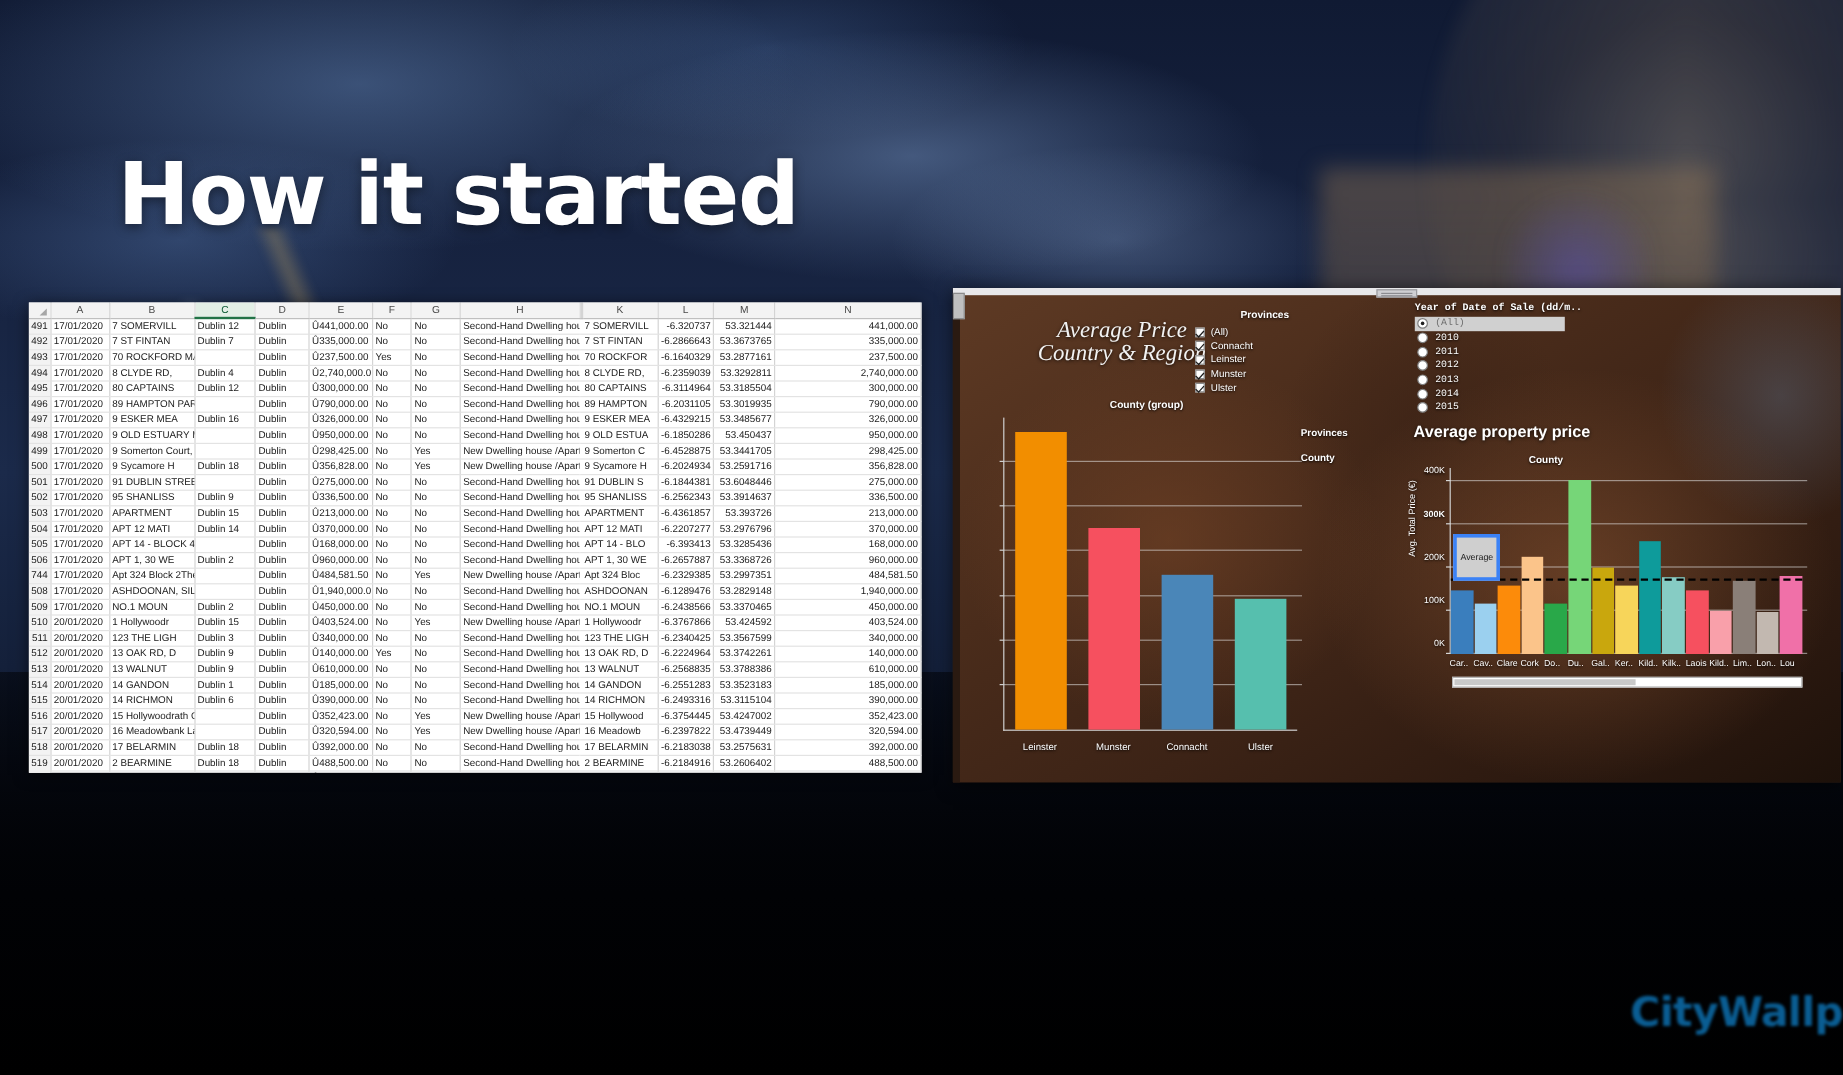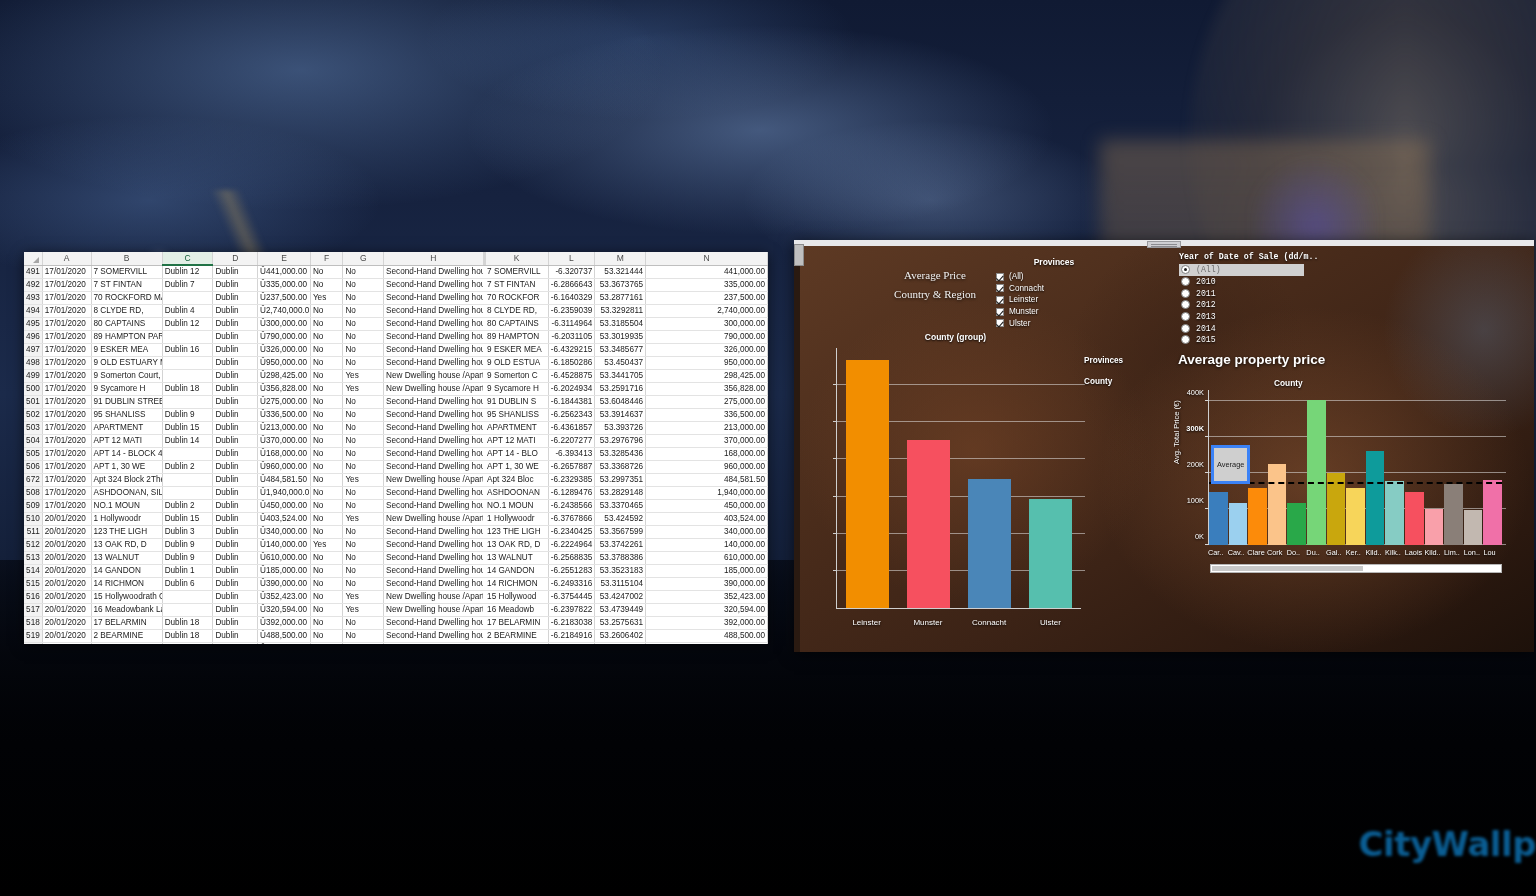--- a/index.html
+++ b/index.html
@@ -158,21 +158,21 @@
     background: #2a1a11;
   }
   .dash-sidetab {
     position: absolute; left: 0; top: 4px; width: 10px; height: 22px;
     background: #bfbfbf; border: 1px solid #8c8c8c;
     font-size: 6px; color: #333; text-align: center; line-height: 20px;
   }
 
   .dash-title {
     position: absolute; left: 46px; top: 26px; width: 190px;
-    color: #f2f2f2; font-size: 11px;
+    color: #f2f2f2; font-style: italic; font-size: 19px;
     line-height: 19px; text-align: center;
     font-family: "Liberation Serif", serif;
     text-shadow: 0 1px 3px rgba(0,0,0,0.8);
   }
 
   
   .filter-prov { position: absolute; left: 200px; top: 17px; width: 120px; }
   .filter-prov .ftitle {
     color: #ffffff; font-size: 8.5px; font-weight: 700; text-align: center;
     margin-bottom: 4px; text-shadow: 0 1px 2px rgba(0,0,0,0.9);
@@ -302,20 +302,21 @@
 
   <div class="bg">
     <div class="bg-road"></div>
     <div class="bg-road2"></div>
     <div class="bg-ferris"></div>
     <div class="bg-building"></div>
     <div class="bg-light-a"></div>
     <div class="bg-bottomdark"></div>
   </div>
 
+  <div class="headline" id="title-started">How it started</div>
   <div class="watermark">CityWallp</div>
 
   <div id="spreadsheet">
     <table class="sheet">
       <colgroup>
         <col class="c-r">
           <col class="c-a">
           <col class="c-b">
           <col class="c-c">
           <col class="c-d">
@@ -618,21 +619,21 @@
             <td class="">No</td>
             <td class="" style="border-right: none;">Second-Hand Dwelling house /Apartme</td>
             <td class="" style="padding: 0px; border-right: none;"></td>
             <td class="" style="padding: 0px; border-right: none;"></td>
             <td class="">APT 1, 30 WE</td>
             <td class="num">-6.2657887</td>
             <td class="num">53.3368726</td>
             <td class="num">960,000.00</td>
           </tr>
           <tr>
-            <td class="rowhdr">672</td>
+            <td class="rowhdr">744</td>
             <td class="">17/01/2020</td>
             <td class="">Apt 324  Block 2The Elms,</td>
             <td class=""></td>
             <td class="">Dublin</td>
             <td class="">Û484,581.50</td>
             <td class="">No</td>
             <td class="">Yes</td>
             <td class="" style="border-right: none;">New Dwelling house /Apartment</td>
             <td class="" style="padding: 0px; border-right: none;"></td>
             <td class="" style="padding: 0px; border-right: none;"></td>

